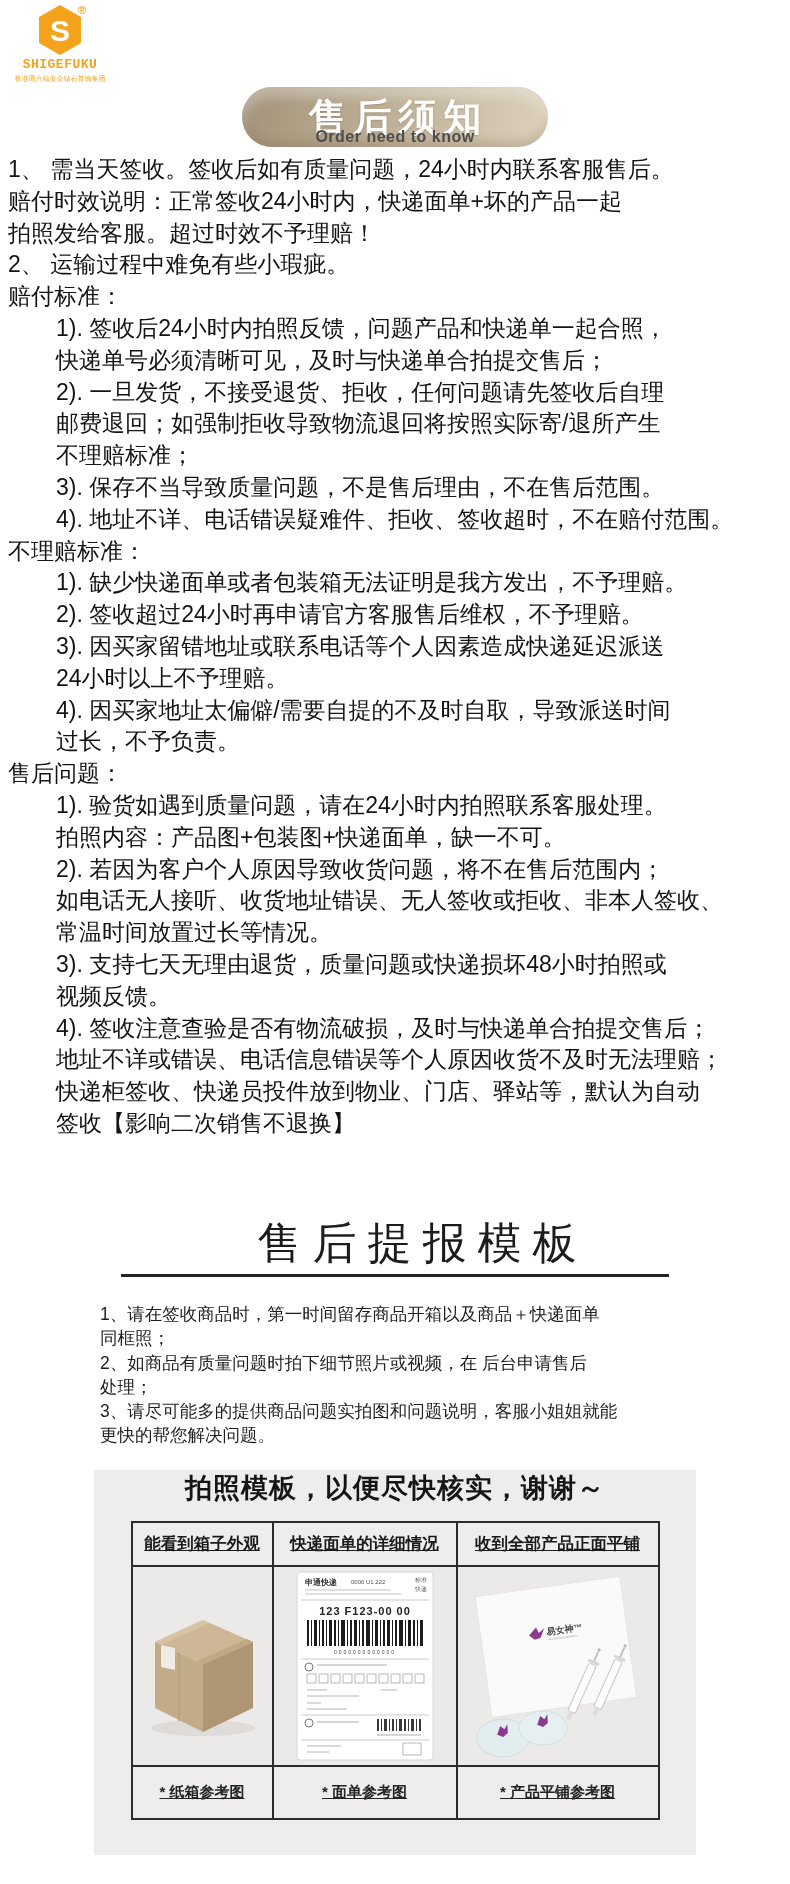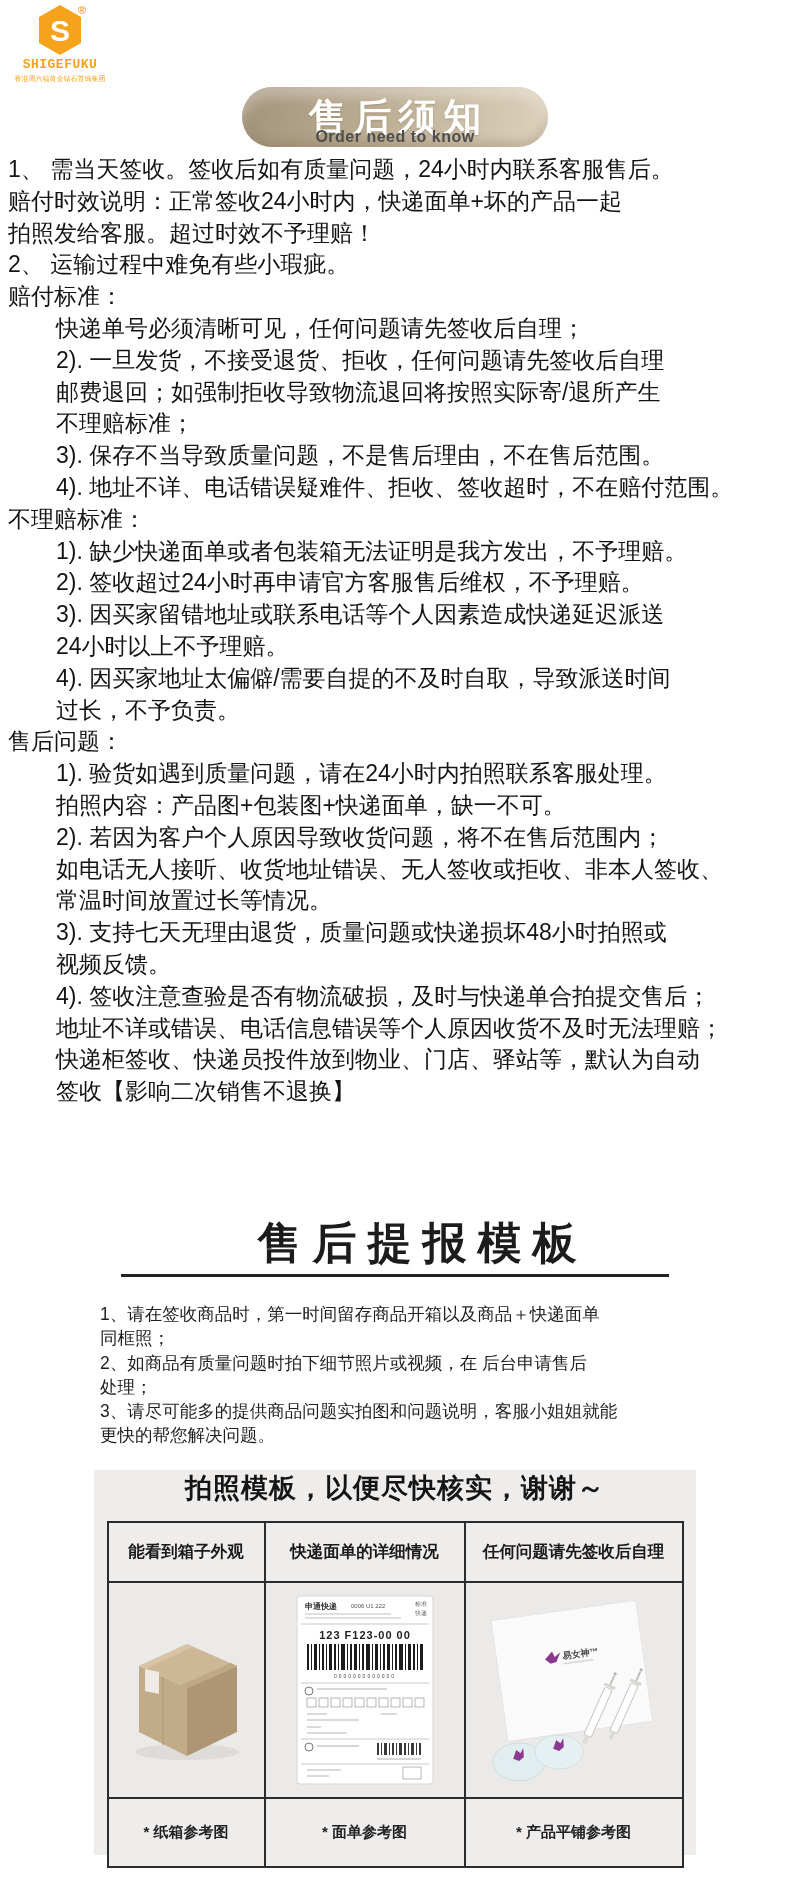--- a/index.html
+++ b/index.html
@@ -24,31 +24,31 @@
   .subtitle{position:absolute;left:0;right:0;top:128px;text-align:center;color:#4d4d4d;
             font-size:16px;font-weight:bold;letter-spacing:.5px;}
 
   
   .notice{position:absolute;left:8px;right:4px;top:154px;}
   .nline{font-size:23px;line-height:31.8px;font-weight:500;white-space:nowrap;color:#141414;}
   .nline.ind{margin-left:48px;}
 
   
   .sec2-title{position:absolute;left:0;right:0;top:1214px;text-align:center;
-              font-size:44px;font-weight:bold;letter-spacing:11px;text-indent:11px;color:#1c1c1c;padding-left:44px;}
+              font-size:44px;font-weight:normal;letter-spacing:11px;text-indent:11px;color:#1c1c1c;padding-left:44px;}
   .sec2-rule{position:absolute;left:121px;top:1274px;width:548px;height:3px;background:#232323;}
   .sec2-list{position:absolute;left:100px;top:1302px;width:606px;}
   .sline{font-size:17.5px;line-height:24.3px;font-weight:500;color:#1f1f1f;white-space:nowrap;}
 
   
   .panel{position:absolute;left:94px;top:1470px;width:602px;height:385px;background:#efedec;}
   .panel-title{text-align:center;font-size:27px;font-weight:bold;color:#151515;
                letter-spacing:1px;}
   table.ptable{border-collapse:collapse;margin:15px auto 0;table-layout:fixed;width:521px;}
-  .ptable td{border:2px solid #2c2c2c;text-align:center;vertical-align:middle;padding:8px;}
+  .ptable td{border:2px solid #2c2c2c;text-align:center;vertical-align:middle;padding:0;text-decoration:underline;}
   .ptable .hrow td{font-size:16.5px;font-weight:bold;height:42px;background:#efedec;color:#1a1a1a;}
   .ptable .irow td{height:198px;background:#eceae9;}
   .ptable .crow td{font-size:15px;font-weight:bold;height:51px;background:#efedec;color:#222;}
   .c1{width:139px;}.c2{width:182px;}.c3{width:200px;}
   .imgbox{width:100%;height:198px;display:flex;align-items:center;justify-content:center;}
 
   svg text{font-family:"Liberation Sans","DejaVu Sans",sans-serif;}
 </style>
 </head>
 <body>
@@ -75,22 +75,23 @@
     <div class="nline">1、 需当天签收。签收后如有质量问题，24小时内联系客服售后。</div>
 
     <div class="nline">赔付时效说明：正常签收24小时内，快递面单+坏的产品一起</div>
 
     <div class="nline">拍照发给客服。超过时效不予理赔！</div>
 
     <div class="nline">2、 运输过程中难免有些小瑕疵。</div>
 
     <div class="nline">赔付标准：</div>
 
-
-    <div class="nline ind">快递单号必须清晰可见，任何问题请先签收后自理；</div>
+    <div class="nline ind">1). 签收后24小时内拍照反馈，问题产品和快递单一起合照，</div>
+
+    <div class="nline ind">快递单号必须清晰可见，及时与快递单合拍提交售后；</div>
 
     <div class="nline ind">2). 一旦发货，不接受退货、拒收，任何问题请先签收后自理</div>
 
     <div class="nline ind">邮费退回；如强制拒收导致物流退回将按照实际寄/退所产生</div>
 
     <div class="nline ind">不理赔标准；</div>
 
     <div class="nline ind">3). 保存不当导致质量问题，不是售后理由，不在售后范围。</div>
 
     <div class="nline ind">4). 地址不详、电话错误疑难件、拒收、签收超时，不在赔付范围。</div>
@@ -152,21 +153,21 @@
   </div>
 
 <div class="panel">
   <div class="panel-title">拍照模板，以便尽快核实，谢谢～</div>
 
   <table class="ptable">
     <tbody>
         <tr class="hrow">
       <td class="c1">能看到箱子外观</td>
       <td class="c2">快递面单的详细情况</td>
-      <td class="c3">任何问题请先签收后自理</td>
+      <td class="c3">收到全部产品正面平铺</td>
     </tr>
 
     <tr class="irow">
 
       <td>
         <div class="imgbox">
           <svg width="130" height="180" viewBox="0 0 130 180">
             <ellipse cx="66" cy="152" rx="52" ry="8" fill="#dedbd8"></ellipse>
             <polygon points="18,66 66,44 116,66 66,88" fill="#cdb796"></polygon>
             <polygon points="18,66 66,88 66,156 18,132" fill="#c2ab88"></polygon>

